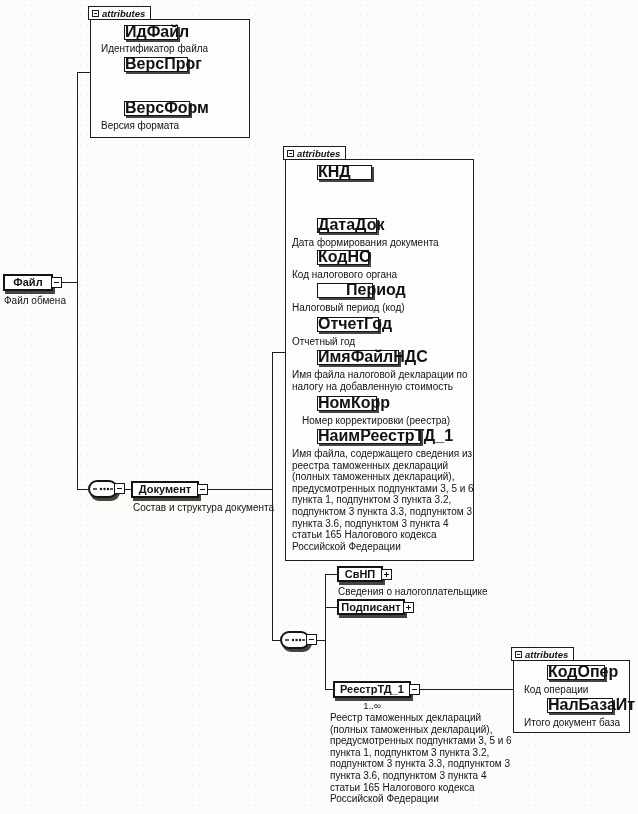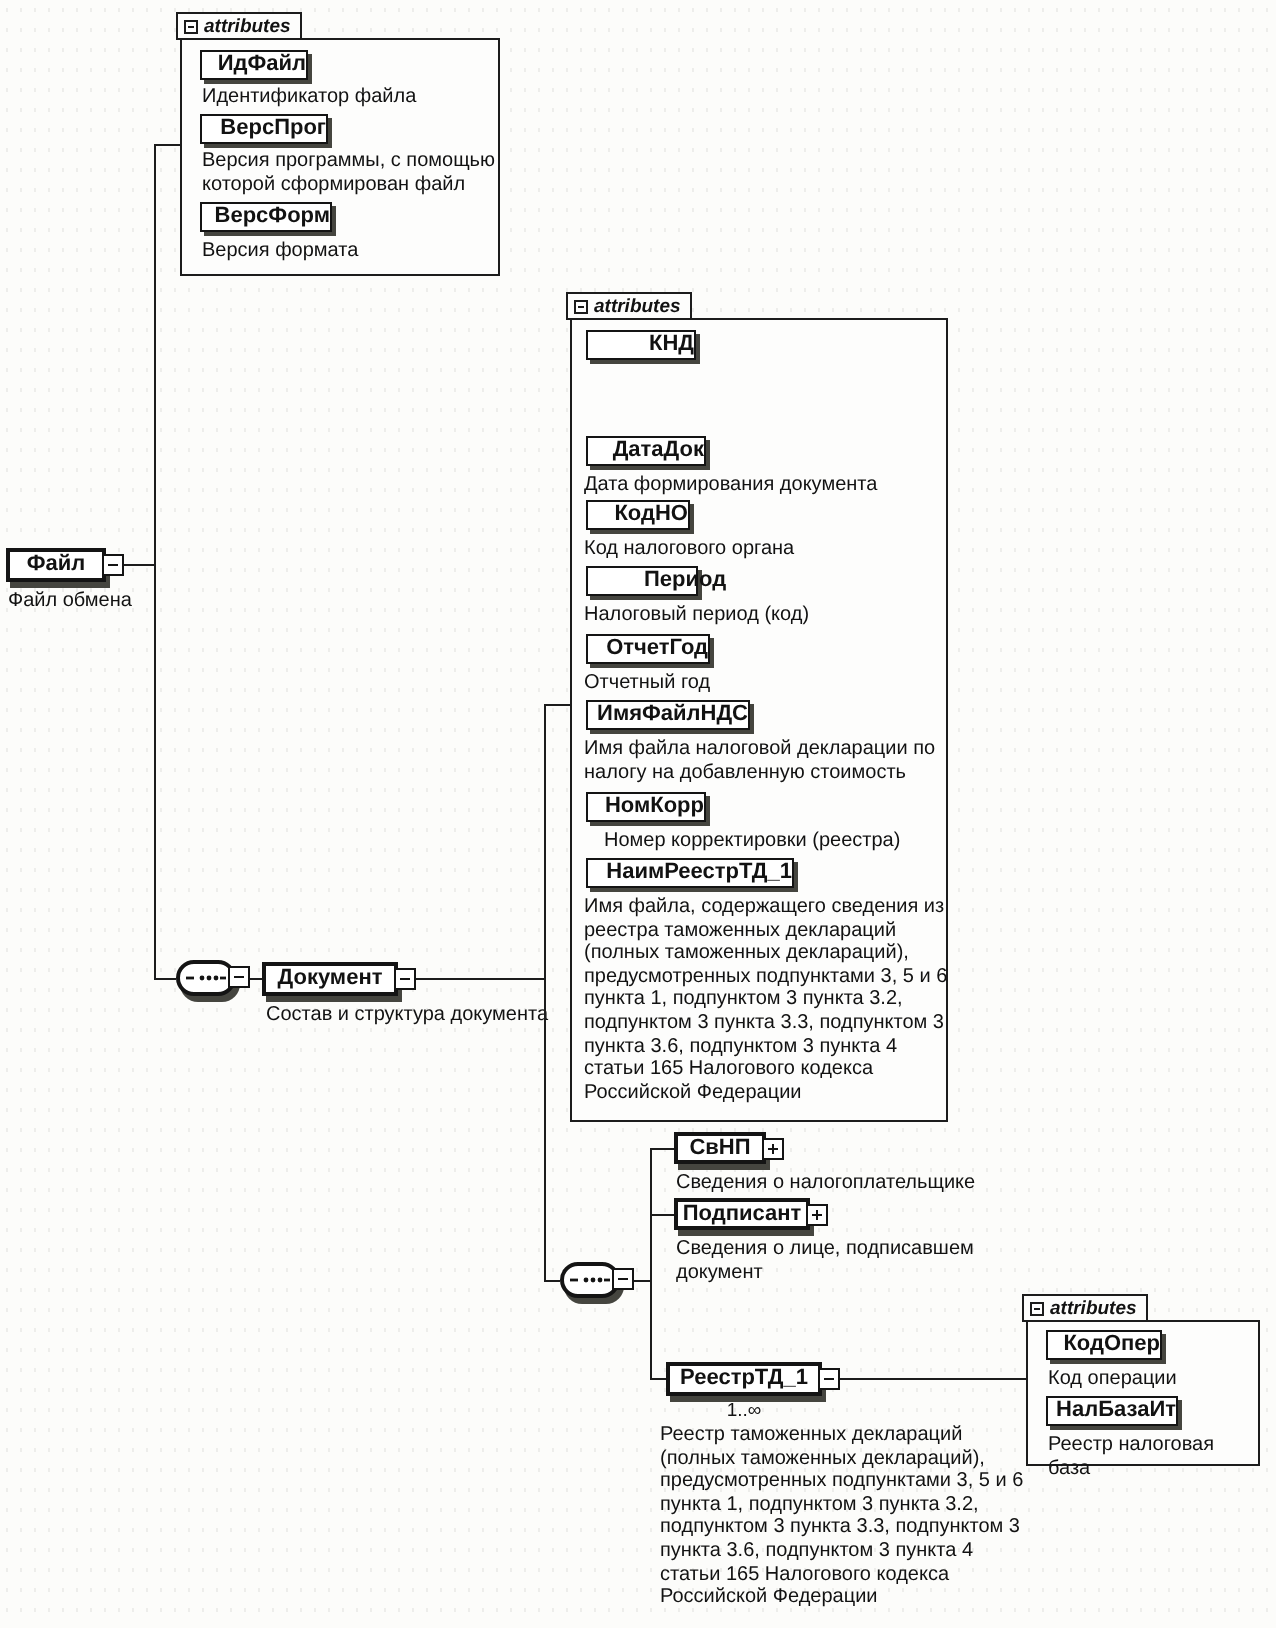--- a/index.html
+++ b/index.html
@@ -24,22 +24,22 @@
   .sq{width:7px;height:7px;box-sizing:border-box;border:1px solid #1c1c1c;background:#fff;position:relative;flex:none;}
   .sq::before{content:"";position:absolute;left:1px;right:1px;top:2px;height:1px;background:#1c1c1c;}
 
   .elem{
     position:absolute;box-sizing:border-box;height:17px;border:2px solid #141414;background:#fff;
     box-shadow:2px 3px 0 #45453f;font-weight:700;font-size:11px;line-height:12px;
     text-align:center;white-space:nowrap;padding-top:0px;
   }
   .abox{
     position:absolute;box-sizing:border-box;height:15px;border:1px solid #141414;background:#fff;
-    box-shadow:2px 2px 0 #45453f;font-weight:700;font-size:11px;line-height:12.5px;
-    text-align:right;white-space:nowrap;
+    box-shadow:2px 2px 0 #45453f;font-weight:700;font-size:16px;line-height:12.5px;
+    text-align:left;white-space:nowrap;margin-left:24px;
   }
   .handle{position:absolute;width:11px;height:11px;box-sizing:border-box;border:1px solid #141414;background:#fff;}
   .handle::before{content:"";position:absolute;left:2px;right:2px;top:4px;height:1px;background:#141414;}
   .handle.plus::after{content:"";position:absolute;top:2px;bottom:2px;left:4px;width:1px;background:#141414;}
 
   .oval{
     position:absolute;width:30px;height:18px;box-sizing:border-box;border:2px solid #141414;border-radius:9px;
     background:#fff;box-shadow:2px 3px 0 #45453f;display:flex;align-items:center;justify-content:center;
   }
   .desc{position:absolute;font-size:10px;line-height:11.6px;white-space:pre-line;color:#121212;}
@@ -51,22 +51,20 @@
 <div id="canvas">
 
   <div class="attr-body" style="left:90px;top:19px;width:160px;height:119px;"></div>
   <div class="attr-tab" style="left:88px;top:6px;">
     <span class="sq"></span>
     <span>attributes</span>
   </div>
   <div class="abox" style="left:100px;top:25px;width:54px;">ИдФайл</div>
   <div class="desc" style="left:101px;top:43px;width:150px;">Идентификатор файла</div>
   <div class="abox" style="left:100px;top:57px;width:64px;">ВерсПрог</div>
-  <div class="desc" style="left:101px;top:75px;width:152px;">Версия программы, с помощью
-которой сформирован файл</div>
   <div class="abox" style="left:100px;top:101px;width:66px;">ВерсФорм</div>
   <div class="desc" style="left:101px;top:120px;width:150px;">Версия формата</div>
 
   <div class="hline" style="left:62px;top:282px;width:15px;"></div>
   <div class="vline" style="left:77px;top:72px;height:418px;"></div>
   <div class="hline" style="left:78px;top:72px;width:12px;"></div>
   <div class="hline" style="left:78px;top:489px;width:10px;"></div>
 
   <div class="elem" style="left:3px;top:274px;width:50px;">Файл</div>
   <div class="handle" style="left:51px;top:277px;"></div>
@@ -138,22 +136,20 @@
   <div class="hline" style="left:326px;top:574px;width:11px;"></div>
   <div class="hline" style="left:326px;top:607px;width:11px;"></div>
   <div class="hline" style="left:326px;top:689px;width:7px;"></div>
 
   <div class="elem" style="left:337px;top:566px;width:46px;height:16px;">СвНП</div>
   <div class="handle plus" style="left:381px;top:569px;"></div>
   <div class="desc" style="left:338px;top:586px;width:180px;">Сведения о налогоплательщике</div>
 
   <div class="elem" style="left:337px;top:599px;width:68px;height:16px;">Подписант</div>
   <div class="handle plus" style="left:403px;top:602px;"></div>
-  <div class="desc" style="left:338px;top:619px;width:180px;">Сведения о лице, подписавшем
-документ</div>
 
   <div class="elem" style="left:333px;top:681px;width:78px;">РеестрТД_1</div>
   <div class="handle" style="left:409px;top:684px;"></div>
   <div class="card" style="left:333px;top:700px;width:78px;">1..∞</div>
   <div class="desc" style="left:330px;top:712px;width:190px;">Реестр таможенных деклараций
 (полных таможенных деклараций),
 предусмотренных подпунктами 3, 5 и 6
 пункта 1, подпунктом 3 пункта 3.2,
 подпунктом 3 пункта 3.3, подпунктом 3
 пункта 3.6, подпунктом 3 пункта 4
@@ -162,15 +158,15 @@
   <div class="hline" style="left:420px;top:689px;width:93px;"></div>
 
   <div class="attr-body" style="left:513px;top:660px;width:117px;height:73px;"></div>
   <div class="attr-tab" style="left:511px;top:647px;">
     <span class="sq"></span>
     <span>attributes</span>
   </div>
   <div class="abox" style="left:523px;top:665px;width:58px;">КодОпер</div>
   <div class="desc" style="left:524px;top:684px;width:104px;">Код операции</div>
   <div class="abox" style="left:523px;top:698px;width:66px;">НалБазаИт</div>
-  <div class="desc" style="left:524px;top:717px;width:104px;">Реестр налоговая база</div>
+  <div class="desc" style="left:524px;top:717px;width:104px;">Итого документ база</div>
 
 </div>
 
 </body></html>

